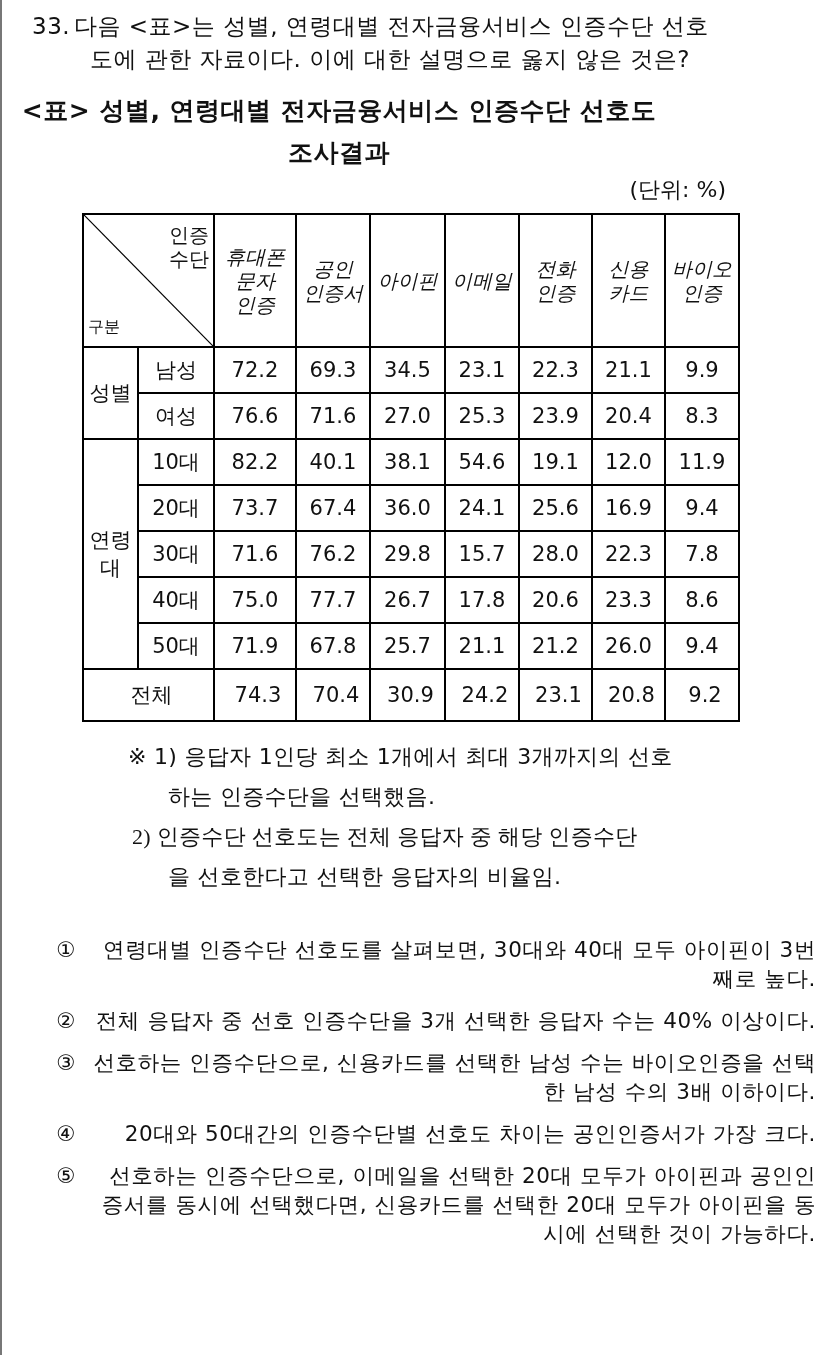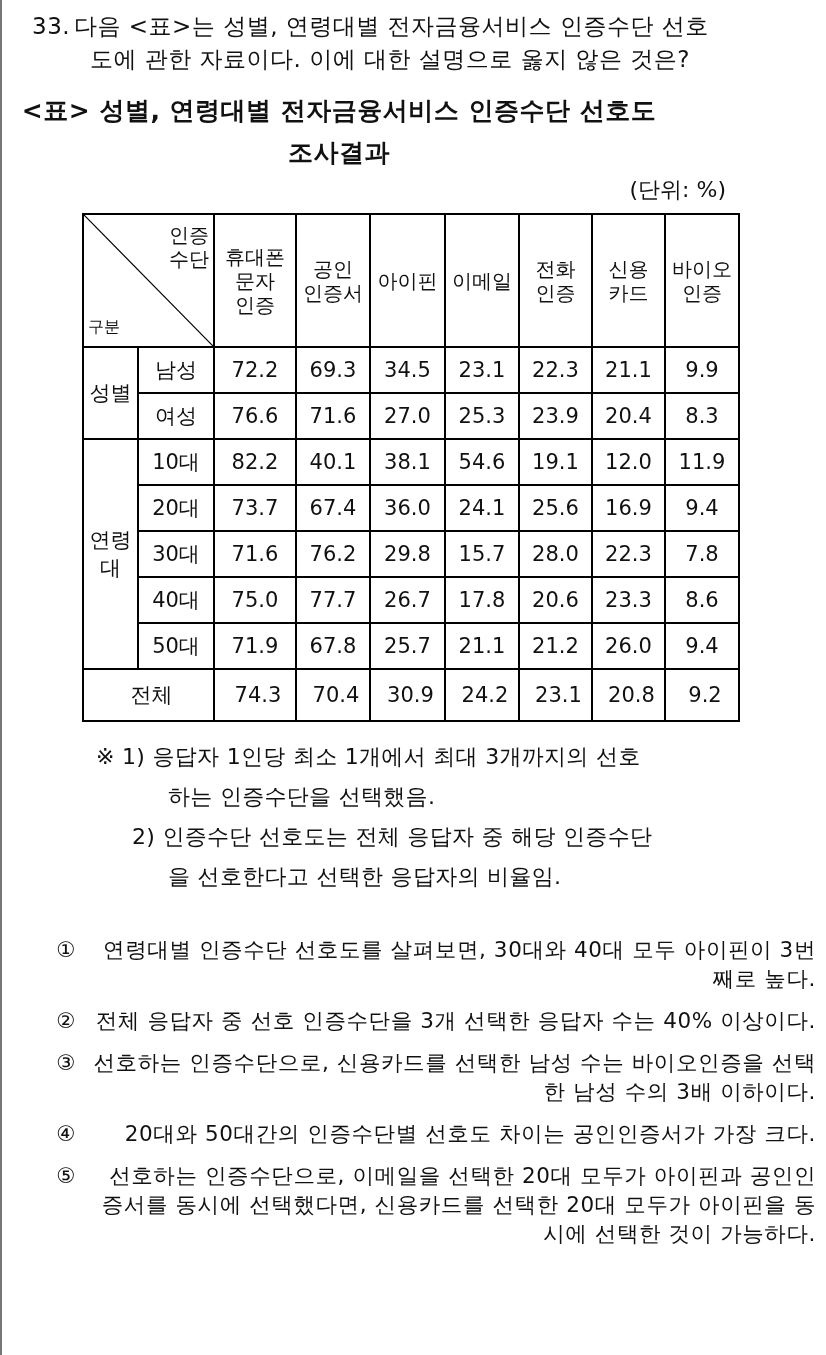--- a/index.html
+++ b/index.html
@@ -20,30 +20,30 @@
 
   table.data {
     position: absolute; left: 82px; top: 213px; width: 656px;
     border-collapse: collapse; table-layout: fixed;
     font-size: 21px; text-align: center;
   }
   table.data td { border: 2px solid #000; padding: 0; vertical-align: middle; }
   table.data tr.h td { height: 131px; }
   table.data tr.r td { height: 44px; }
   table.data tr.total td { height: 50px; padding-left: 6px; }
-  .hdr-cell { line-height: 24px; font-size: 20px; }
+  .hdr-cell { line-height: 24px; font-size: 20px; font-style: italic; }
   .corner { position: relative; }
   .corner svg { position: absolute; left: 0; top: 0; width: 100%; height: 100%; }
   .corner .c-top { position: absolute; right: 4px; top: 8px; text-align: right; line-height: 24px; font-size: 20px; }
   .corner .c-bot { position: absolute; left: 4px; bottom: 8px; font-size: 16px; }
 
   .notes { position: absolute; left: 96px; top: 737px; width: 700px; font-size: 22px; line-height: 40px; letter-spacing: 0.3px; }
-  .notes .n { display: block; }
+  .notes .n { display: block; margin-left: 32px; }
   .notes .cont { padding-left: 72px; display: block; }
-  .notes .sub { padding-left: 36px; display: block; }
+  .notes .sub { padding-left: 36px; display: block; font-family: Liberation Serif, serif; }
 
   .choices { position: absolute; left: 56px; top: 935px; width: 760px; font-size: 21.5px; line-height: 29px; letter-spacing: 0.6px; }
   .choice { margin-bottom: 13px; display: flex; }
   .choice .mark { width: 32px; flex: none; }
   .choice .txt { flex: 1; text-align: right; }
 </style>
 </head>
 <body>
 
 <div class="left-rule"></div>

